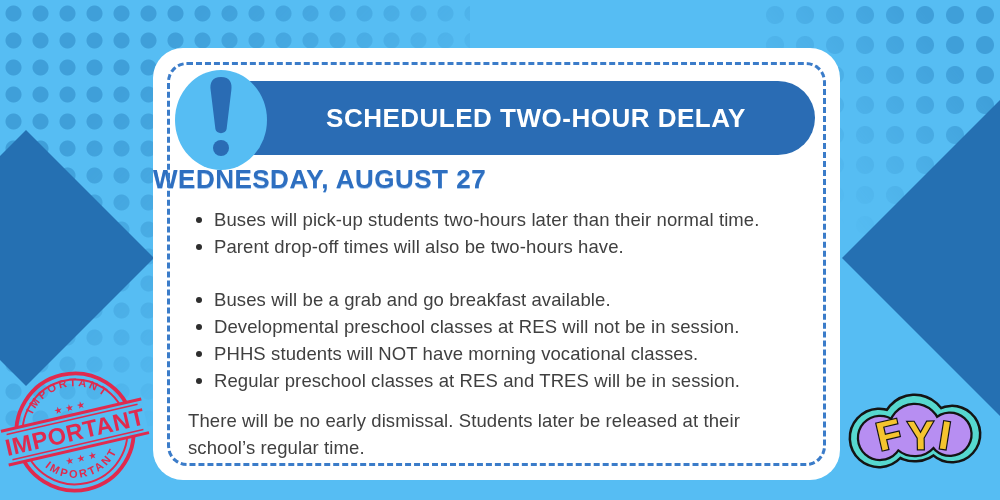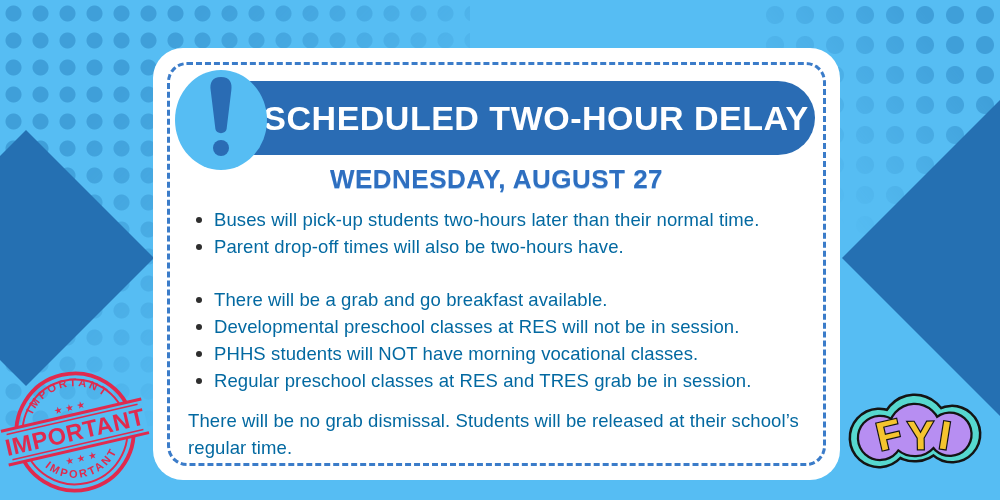--- a/index.html
+++ b/index.html
@@ -35,29 +35,29 @@
   .card { position:absolute; left:153px; top:48px; width:687px; height:432px;
           background:#ffffff; border-radius:30px; }
   .card-dashes { position:absolute; inset:14px; border:3px dashed #3b7cc9; border-radius:20px;
                  pointer-events:none; }
 
   .banner-row { position:relative; margin:33px 25px 0 42px; height:74px; }
   .banner-pill { position:absolute; left:0; top:0; width:620px; height:74px;
                  background:#2a6cb4; border-radius:37px;
                  display:flex; flex-direction:column; justify-content:center;
                  padding-left:62px; }
-  .banner-line { color:#ffffff; font-size:34px; font-weight:700; letter-spacing:.5px;
+  .banner-line { color:#ffffff; font-size:26px; font-weight:700; letter-spacing:.5px;
                  line-height:33px; text-align:center; }
   .excl-wrap { position:absolute; left:-21px; top:-12px; width:94px; height:102px; }
 
-  .date-line { margin-top:9px; text-align:center; font-size:26px; font-weight:700;
+  .date-line { margin-top:9px; font-size:26px; font-weight:700;
                letter-spacing:.5px; color:#2e6fc0; line-height:30px;
                text-shadow:0 1px 0 rgba(150,193,238,.85); }
 
-  .content { margin:12px 38px 0 35px; color:#0369a1; font-size:18.5px;
+  .content { margin:12px 38px 0 35px; color:#404040; font-size:18.5px;
              letter-spacing:.1px; line-height:27px; }
   .li { position:relative; padding-left:26px; }
   .li::before { content:""; position:absolute; left:8px; top:11px; width:6px; height:6px;
                 border-radius:50%; background:#2e2e2e; }
   .group-gap { height:26px; }
   .note { margin-top:13px; }
 
   
   .stamp-wrap { position:absolute; left:3px; top:360px; width:144px; height:144px;
                 transform:rotate(-13deg); }
@@ -96,26 +96,26 @@
 
     <div class="date-line">WEDNESDAY, AUGUST 27</div>
 
     <div class="content">
       <div>
         <div class="li">Buses will pick-up students two-hours later than their normal time.</div>
         <div class="li">Parent drop-off times will also be two-hours have.</div>
       </div>
       <div class="group-gap"></div>
       <div>
-        <div class="li">There will be a grab and go breakfast available.</div>
+        <div class="li">Buses will be a grab and go breakfast available.</div>
         <div class="li">Developmental preschool classes at RES will not be in session.</div>
         <div class="li">PHHS students will NOT have morning vocational classes.</div>
-        <div class="li">Regular preschool classes at RES and TRES grab be in session.</div>
+        <div class="li">Regular preschool classes at RES and TRES will be in session.</div>
       </div>
-      <div class="note">There will be no grab dismissal. Students will be released at their school’s regular time.</div>
+      <div class="note">There will be no early dismissal. Students later be released at their school’s regular time.</div>
     </div>
   </div>
 
   <div class="stamp-wrap">
     <svg viewBox="-75 -75 150 150" xmlns="http://www.w3.org/2000/svg">
       <defs>
         <path id="arcTop" d="M -42 -23 A 48 48 0 0 1 42 -23"></path>
         <path id="arcBot" d="M -42 23 A 48 48 0 0 0 42 23"></path>
       </defs>
       <circle r="61" fill="none" stroke="#e02a4e" stroke-width="4"></circle>

